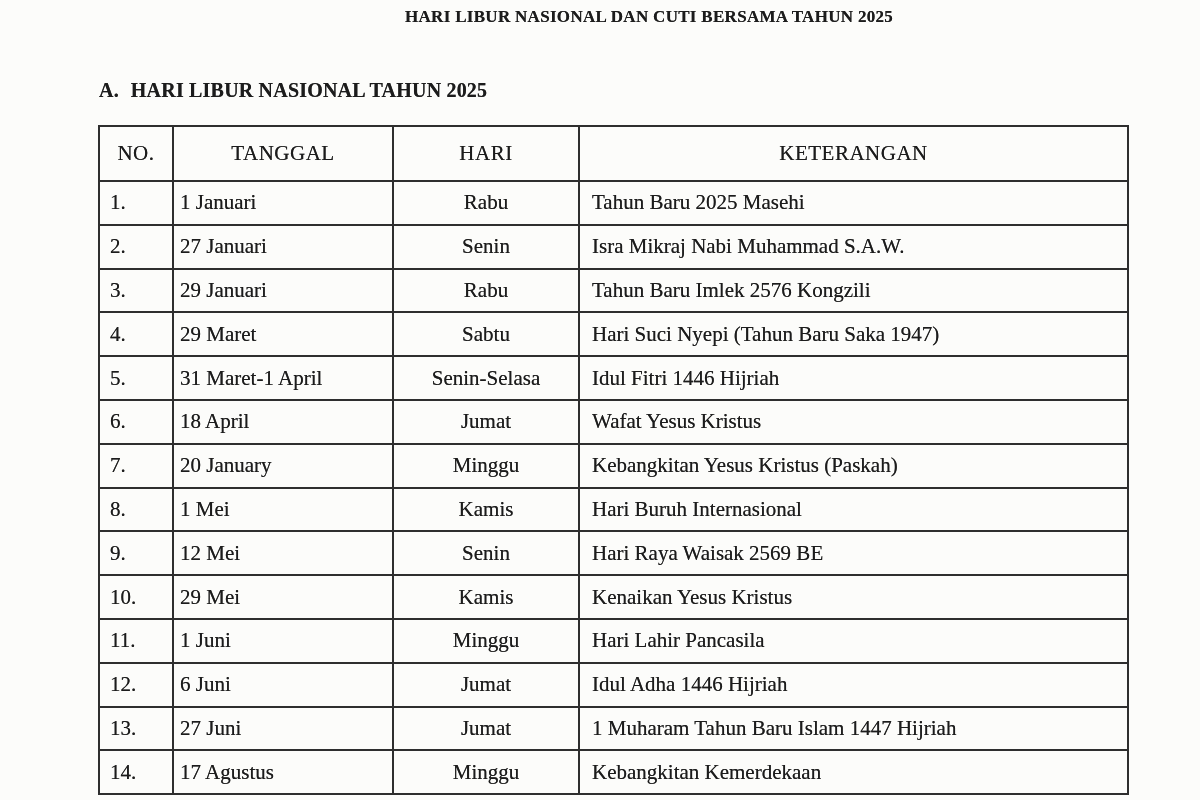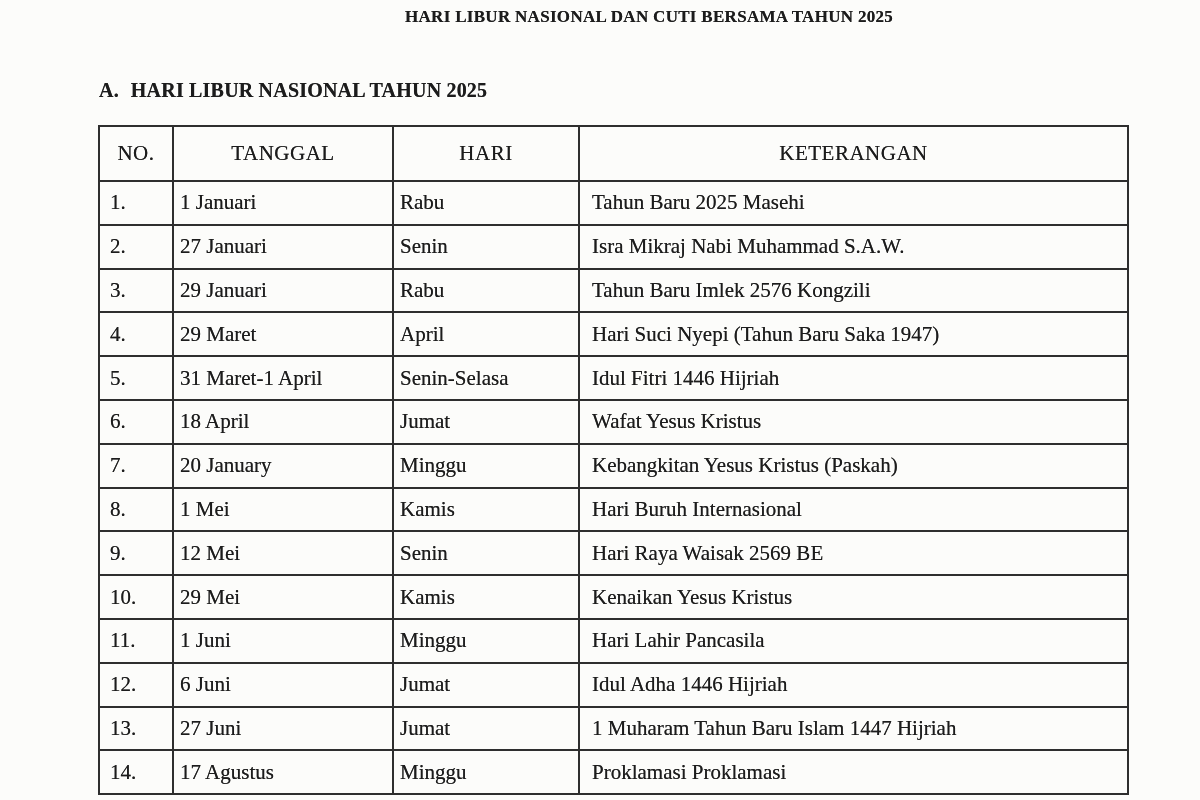--- a/index.html
+++ b/index.html
@@ -62,21 +62,21 @@
     text-align: center;
     letter-spacing: 0.5px;
   }
   .holiday-table tbody td { height: 41.8px; }
   col.c-no   { width: 74px; }
   col.c-tgl  { width: 220px; }
   col.c-hari { width: 186px; }
   col.c-ket  { width: 549px; }
   td.no   { text-align: left; padding-left: 10px; }
   td.tanggal { text-align: left; }
-  td.hari { text-align: left; }
+  td.hari { text-align: center; }
   td.ket  { text-align: left; padding-left: 12px; }
 </style>
 </head>
 <body>
 
 <div class="page">
 
   <div class="doc-title">HARI LIBUR NASIONAL DAN CUTI BERSAMA TAHUN 2025</div>
 
   <div class="section-heading">
@@ -113,21 +113,21 @@
         </tr>
         <tr>
           <td class="no">3.</td>
           <td class="tanggal">29 Januari</td>
           <td class="hari">Rabu</td>
           <td class="ket">Tahun Baru Imlek 2576 Kongzili</td>
         </tr>
         <tr>
           <td class="no">4.</td>
           <td class="tanggal">29 Maret</td>
-          <td class="hari">April</td>
+          <td class="hari">Sabtu</td>
           <td class="ket">Hari Suci Nyepi (Tahun Baru Saka 1947)</td>
         </tr>
         <tr>
           <td class="no">5.</td>
           <td class="tanggal">31 Maret-1 April</td>
           <td class="hari">Senin-Selasa</td>
           <td class="ket">Idul Fitri 1446 Hijriah</td>
         </tr>
         <tr>
           <td class="no">6.</td>
@@ -174,18 +174,18 @@
         <tr>
           <td class="no">13.</td>
           <td class="tanggal">27 Juni</td>
           <td class="hari">Jumat</td>
           <td class="ket">1 Muharam Tahun Baru Islam 1447 Hijriah</td>
         </tr>
         <tr>
           <td class="no">14.</td>
           <td class="tanggal">17 Agustus</td>
           <td class="hari">Minggu</td>
-          <td class="ket">Proklamasi Proklamasi</td>
+          <td class="ket">Kebangkitan Kemerdekaan</td>
         </tr>
       </tbody>
   </table>
 
 </div>
 
 </body></html>

